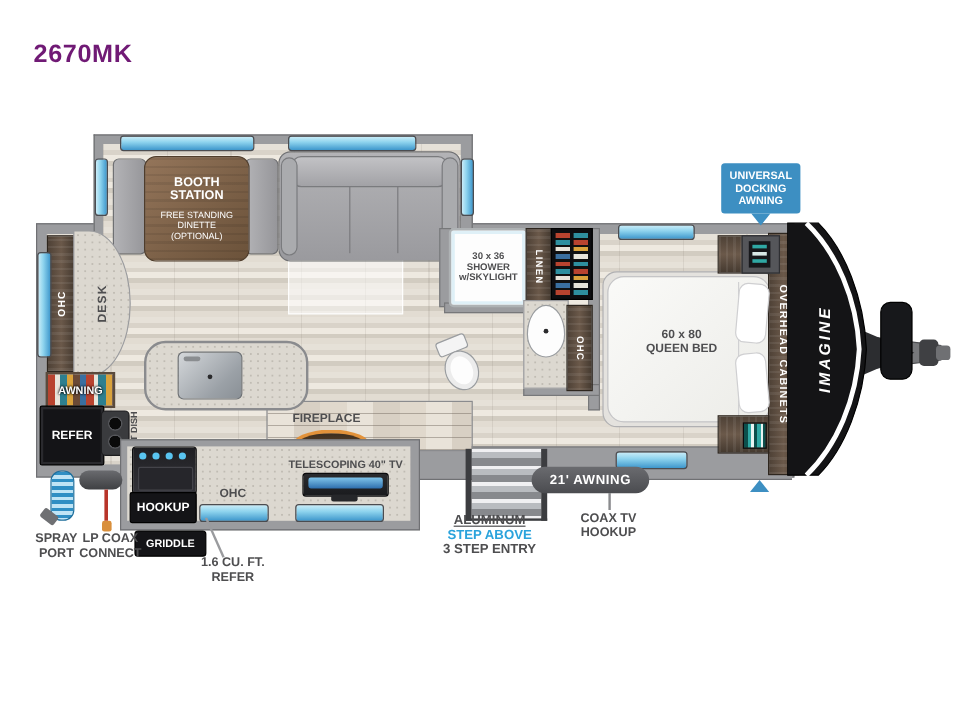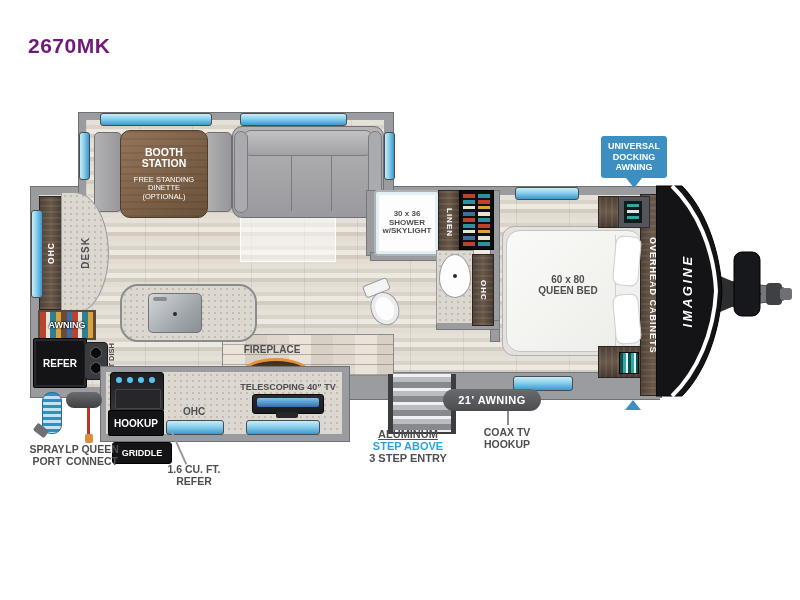--- a/index.html
+++ b/index.html
@@ -231,20 +231,20 @@
   </div>
 
   <div class="abs" style="left:42px;top:392px;width:18px;height:40px;border-radius:9px;background:repeating-linear-gradient(180deg,#2f8fc4 0 3px,#bfe4f5 3px 6px);border:1px solid #1f6f9c;z-index:6;"></div>
   <div class="abs" style="left:34px;top:426px;width:14px;height:9px;background:#6f7073;border-radius:2px;transform:rotate(38deg);z-index:6;"></div>
   <div class="abs lbl" style="left:18px;top:444px;width:58px;font-size:10.5px;z-index:7;">SPRAY
 PORT</div>
 
   <div class="abs" style="left:66px;top:392px;width:36px;height:16px;background:linear-gradient(180deg,#6a6b6f,#3f4043);border-radius:8px;z-index:6;"></div>
   <div class="abs" style="left:87px;top:408px;width:3px;height:26px;background:#b8352a;z-index:6;"></div>
   <div class="abs" style="left:85px;top:434px;width:8px;height:9px;background:#d98f3c;border-radius:2px;z-index:6;"></div>
-  <div class="abs lbl" style="left:60px;top:444px;width:64px;font-size:10.5px;z-index:7;">LP QUEEN
+  <div class="abs lbl" style="left:60px;top:444px;width:64px;font-size:10.5px;z-index:7;">LP COAX
 CONNECT</div>
 
   <div class="abs" style="left:178px;top:430px;width:2px;height:36px;background:#9a9b9e;transform:rotate(-24deg);z-index:6;"></div>
   <div class="abs lbl" style="left:158px;top:464px;width:72px;font-size:10.5px;z-index:7;">1.6 CU. FT.
 REFER</div>
 
 </div>
 
 </body></html>

